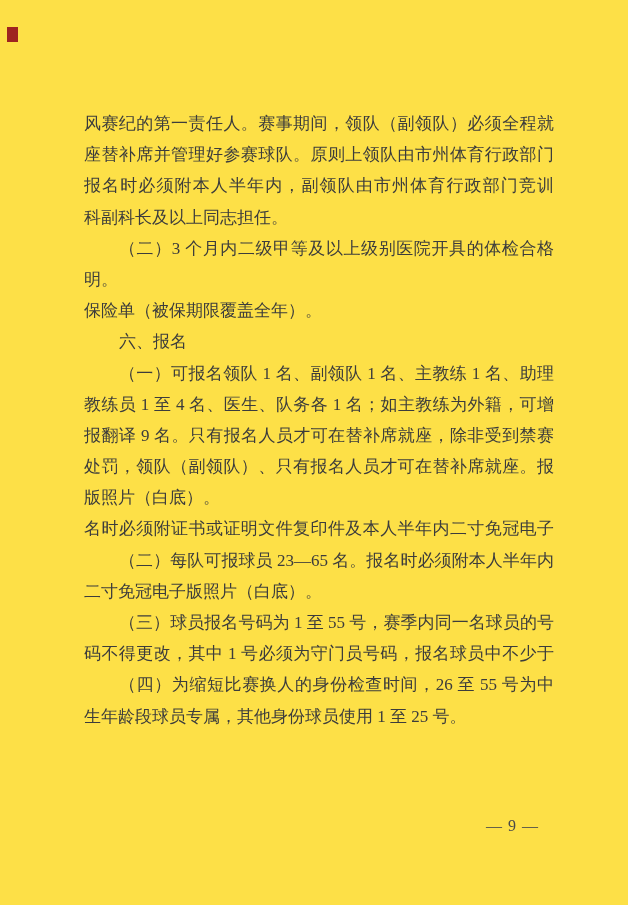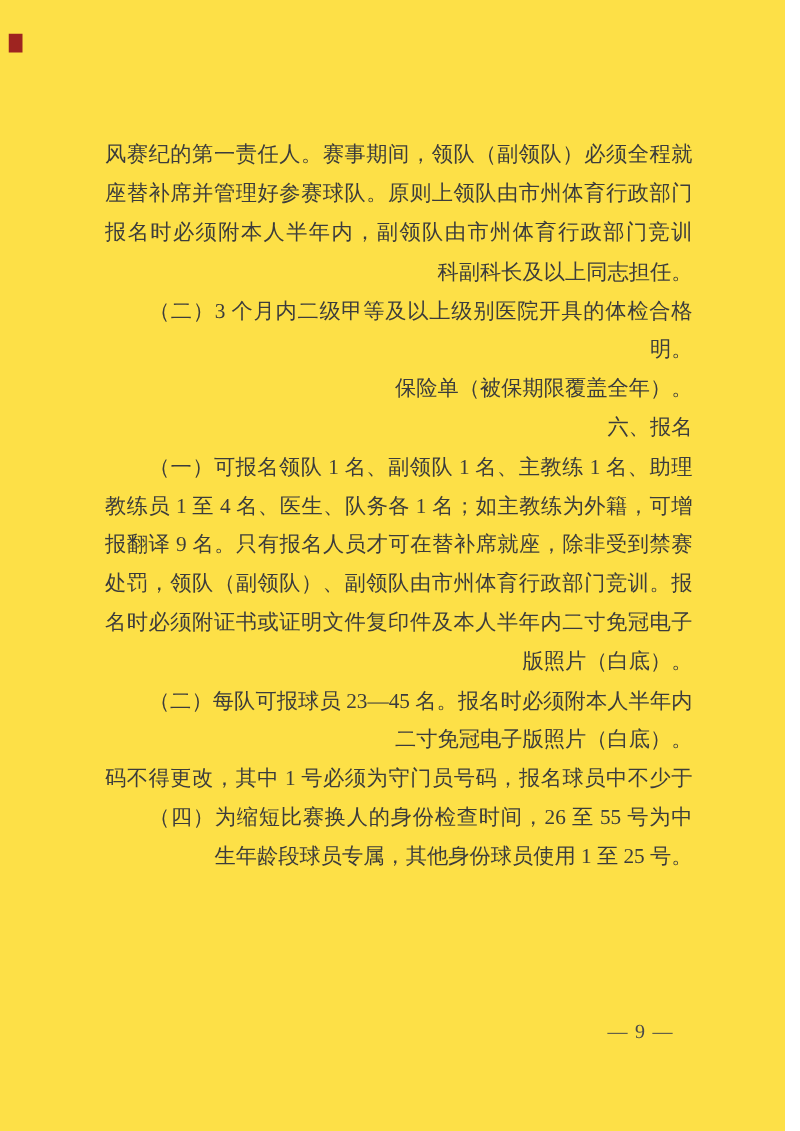--- a/index.html
+++ b/index.html
@@ -25,21 +25,21 @@
     top: 108px;
     width: 470px;
     font-size: 17px;
     color: #3c3c3c;
   }
   .para { margin: 0; }
   .line {
     height: 31.2px;
     line-height: 31.2px;
     overflow: hidden;
-    text-align: right;
+    text-align: left;
     white-space: normal;
   }
   .line.fill {
     text-align: justify;
     text-align-last: justify;
   }
   .line.ind { padding-left: 35px; }
   .footer {
     position: absolute;
     left: 486px;
@@ -69,29 +69,30 @@
       <div class="para">
         <div class="line">保险单（被保期限覆盖全年）。</div>
       </div>
       <div class="para">
         <div class="line ind">六、报名</div>
       </div>
       <div class="para">
         <div class="line fill ind">（一）可报名领队 1 名、副领队 1 名、主教练 1 名、助理</div>
         <div class="line fill">教练员 1 至 4 名、医生、队务各 1 名；如主教练为外籍，可增</div>
         <div class="line fill">报翻译 9 名。只有报名人员才可在替补席就座，除非受到禁赛</div>
-        <div class="line fill">处罚，领队（副领队）、副领队由市州体育行政部门竞训。报</div>
+        <div class="line fill">处罚，领队（副领队）、只有报名人员才可在替补席就座。报</div>
+        <div class="line">版照片（白底）。</div>
         <div class="line fill">名时必须附证书或证明文件复印件及本人半年内二寸免冠电子</div>
-        <div class="line">版照片（白底）。</div>
       </div>
       <div class="para">
-        <div class="line fill ind">（二）每队可报球员 23—45 名。报名时必须附本人半年内</div>
+        <div class="line fill ind">（二）每队可报球员 23—65 名。报名时必须附本人半年内</div>
         <div class="line">二寸免冠电子版照片（白底）。</div>
       </div>
       <div class="para">
+        <div class="line fill ind">（三）球员报名号码为 1 至 55 号，赛季内同一名球员的号</div>
         <div class="line fill">码不得更改，其中 1 号必须为守门员号码，报名球员中不少于 3</div>
       </div>
       <div class="para">
         <div class="line fill ind">（四）为缩短比赛换人的身份检查时间，26 至 55 号为中学</div>
         <div class="line">生年龄段球员专属，其他身份球员使用 1 至 25 号。</div>
       </div>
     </div>
   <div class="footer">— 9 —</div>
 </div>
 

